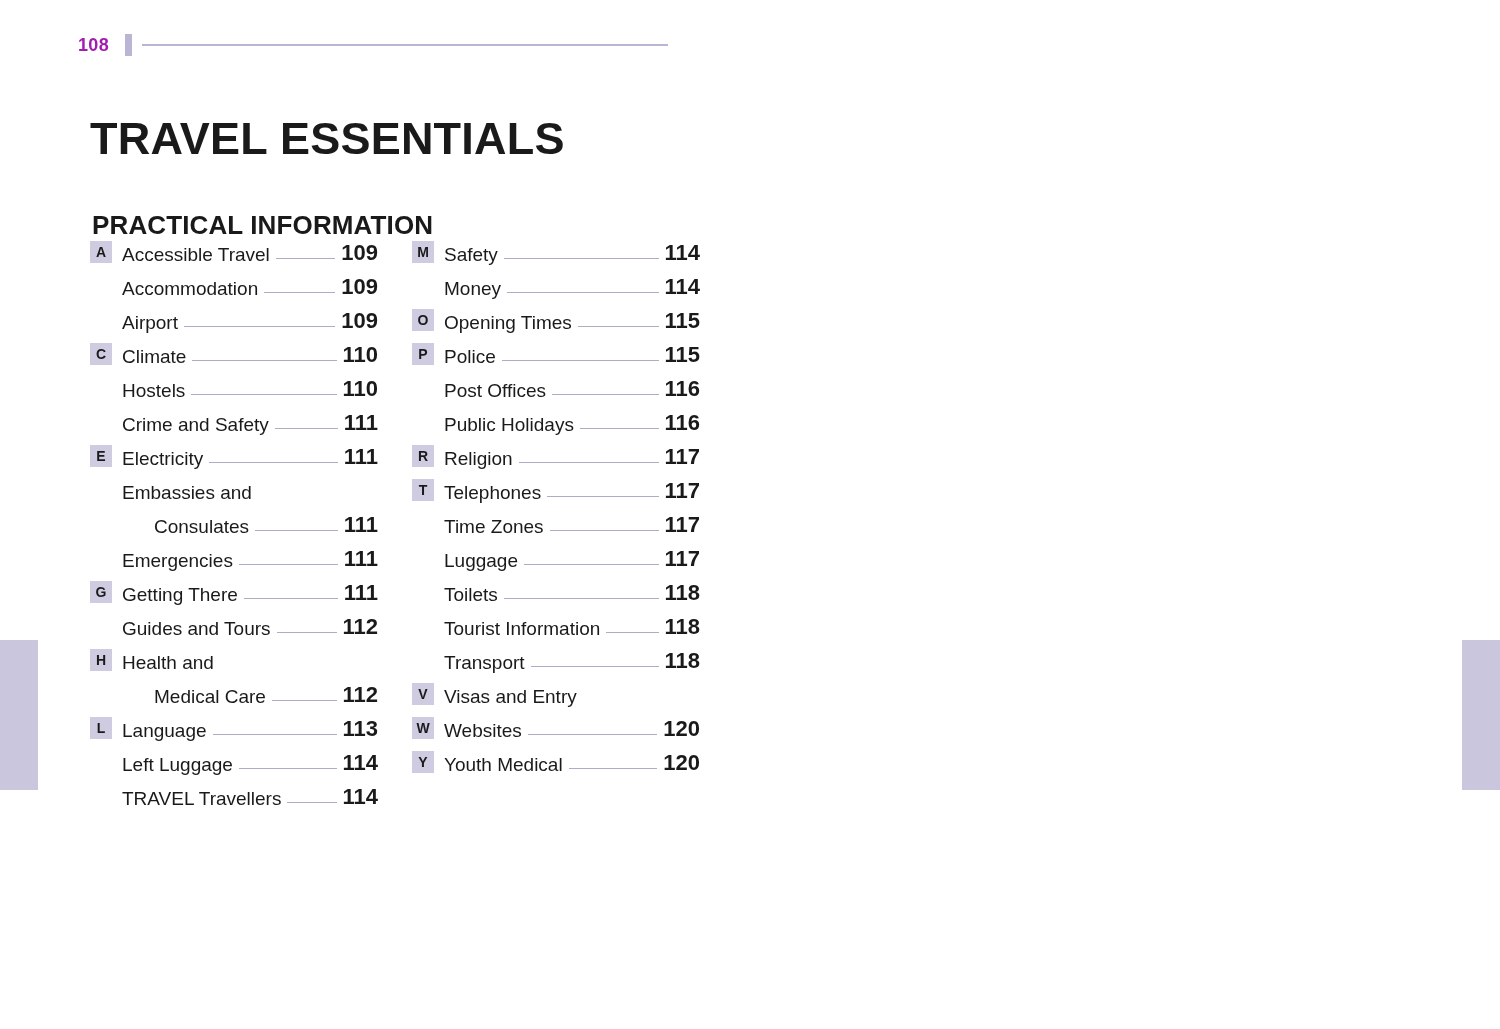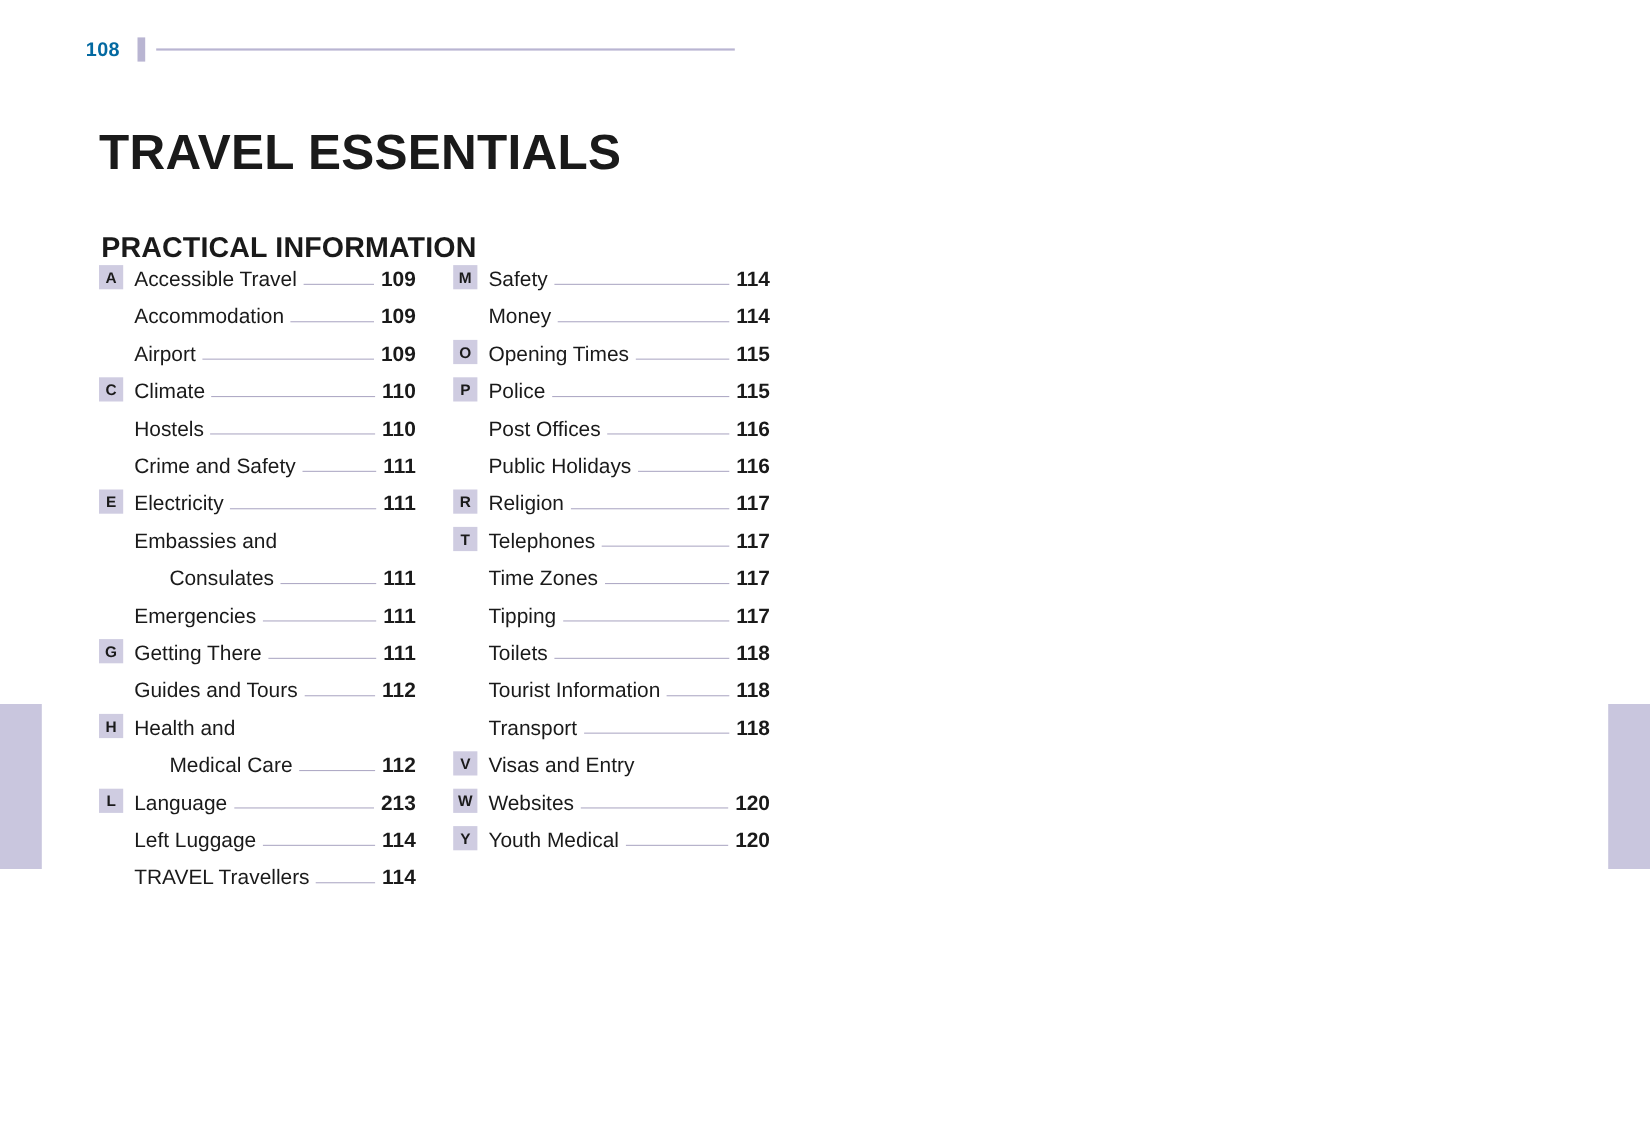--- a/index.html
+++ b/index.html
@@ -41,21 +41,21 @@
   }
 
   
   .runhead {
     position: absolute;
     top: 34px;
     display: flex;
     align-items: center;
     font-size: 17px;
     letter-spacing: 0.06em;
-    color: #0369a1;
+    color: #a21caf;
   }
   .runhead.left  { left: 78px;  width: 590px; }
 
   .folio {
     font-weight: bold;
     font-size: 18px;
     letter-spacing: 0.02em;
   }
   .rule-mark {
     width: 7px;
@@ -131,21 +131,21 @@
     padding-left: 32px;
   }
   .toc-dots {
     flex: 1 1 auto;
     border-bottom: 1.5px solid #b0abc6;
     margin: 0 6px 7px 6px;
     min-width: 8px;
   }
   .toc-page {
     font-weight: bold;
-    font-size: 19px;
+    font-size: 22px;
     flex: none;
   }
 </style>
 </head>
 <body>
 
 <div class="page">
 
   <div class="side-tab left"></div>
   <div class="side-tab right"></div>
@@ -240,21 +240,21 @@
           <div class="toc-row">
             <span class="letter-box empty"></span>
             <span class="toc-label indent">Medical Care</span>
             <span class="toc-dots"></span>
             <span class="toc-page">112</span>
           </div>
           <div class="toc-row">
             <span class="letter-box">L</span>
             <span class="toc-label">Language</span>
             <span class="toc-dots"></span>
-            <span class="toc-page">213</span>
+            <span class="toc-page">113</span>
           </div>
           <div class="toc-row">
             <span class="letter-box empty"></span>
             <span class="toc-label">Left Luggage</span>
             <span class="toc-dots"></span>
             <span class="toc-page">114</span>
           </div>
           <div class="toc-row">
             <span class="letter-box empty"></span>
             <span class="toc-label">TRAVEL Travellers</span>
@@ -312,21 +312,21 @@
             <span class="toc-page">117</span>
           </div>
           <div class="toc-row">
             <span class="letter-box empty"></span>
             <span class="toc-label">Time Zones</span>
             <span class="toc-dots"></span>
             <span class="toc-page">117</span>
           </div>
           <div class="toc-row">
             <span class="letter-box empty"></span>
-            <span class="toc-label">Tipping</span>
+            <span class="toc-label">Luggage</span>
             <span class="toc-dots"></span>
             <span class="toc-page">117</span>
           </div>
           <div class="toc-row">
             <span class="letter-box empty"></span>
             <span class="toc-label">Toilets</span>
             <span class="toc-dots"></span>
             <span class="toc-page">118</span>
           </div>
           <div class="toc-row">

